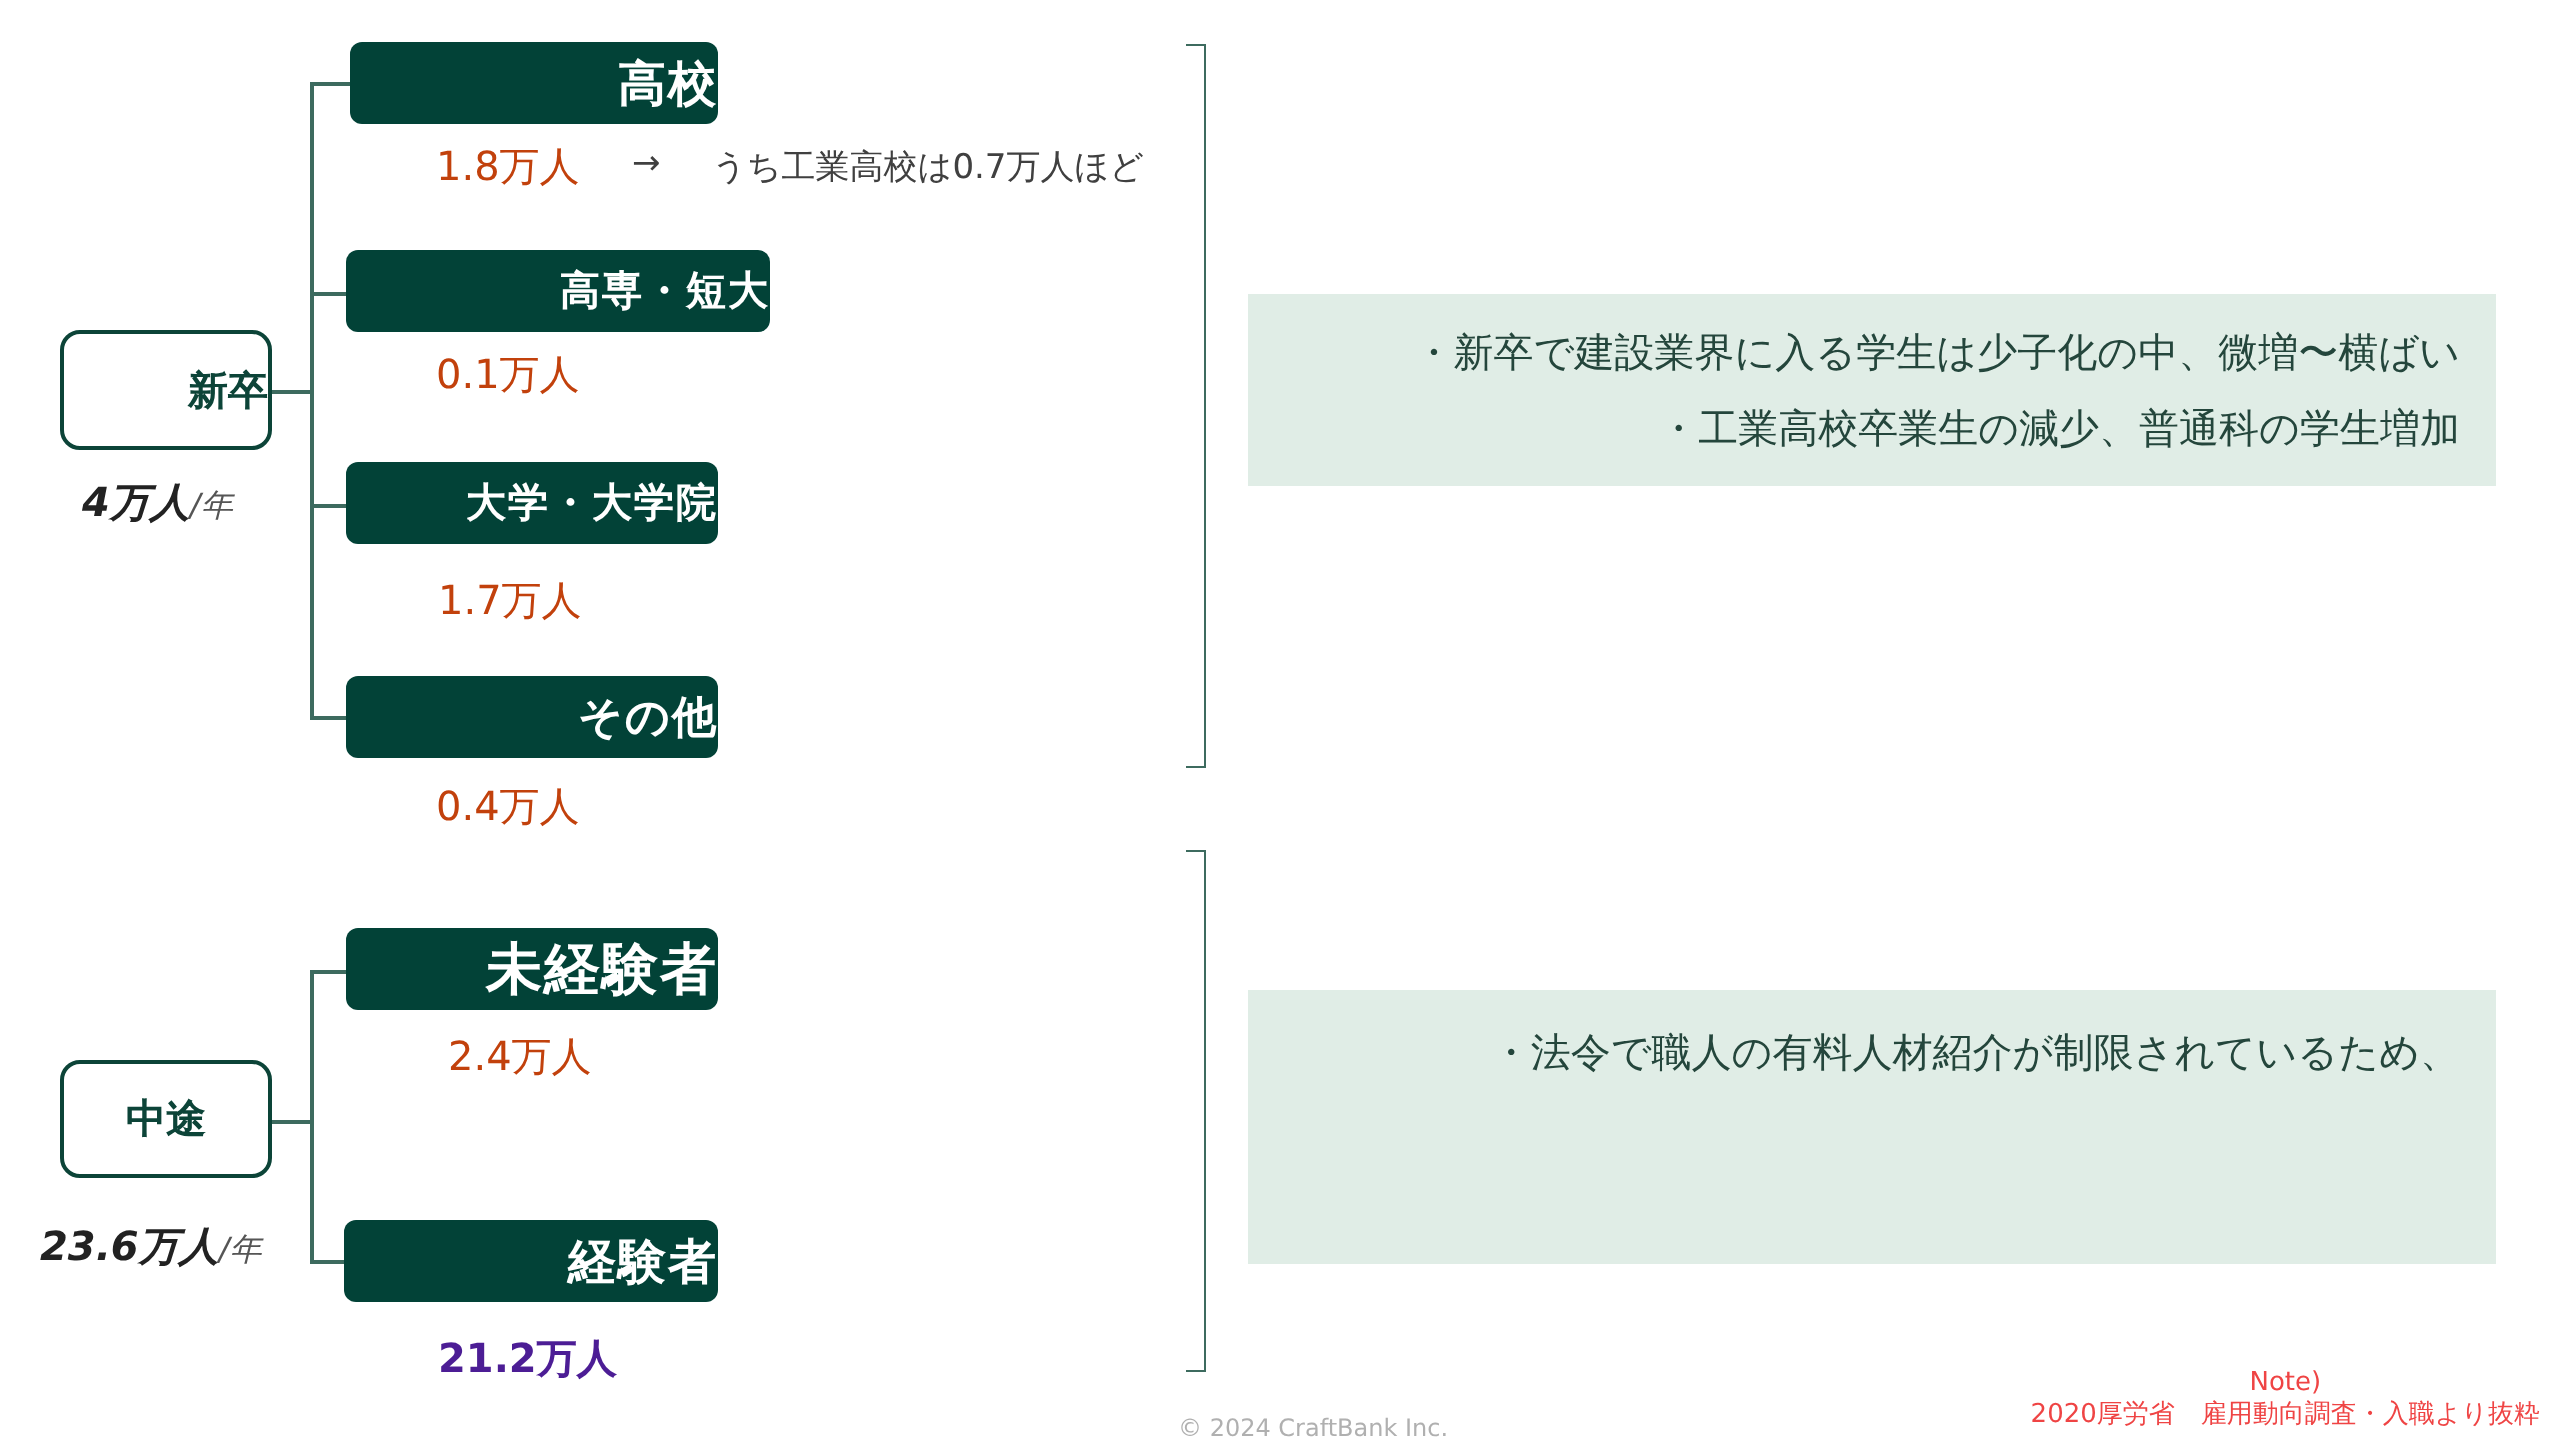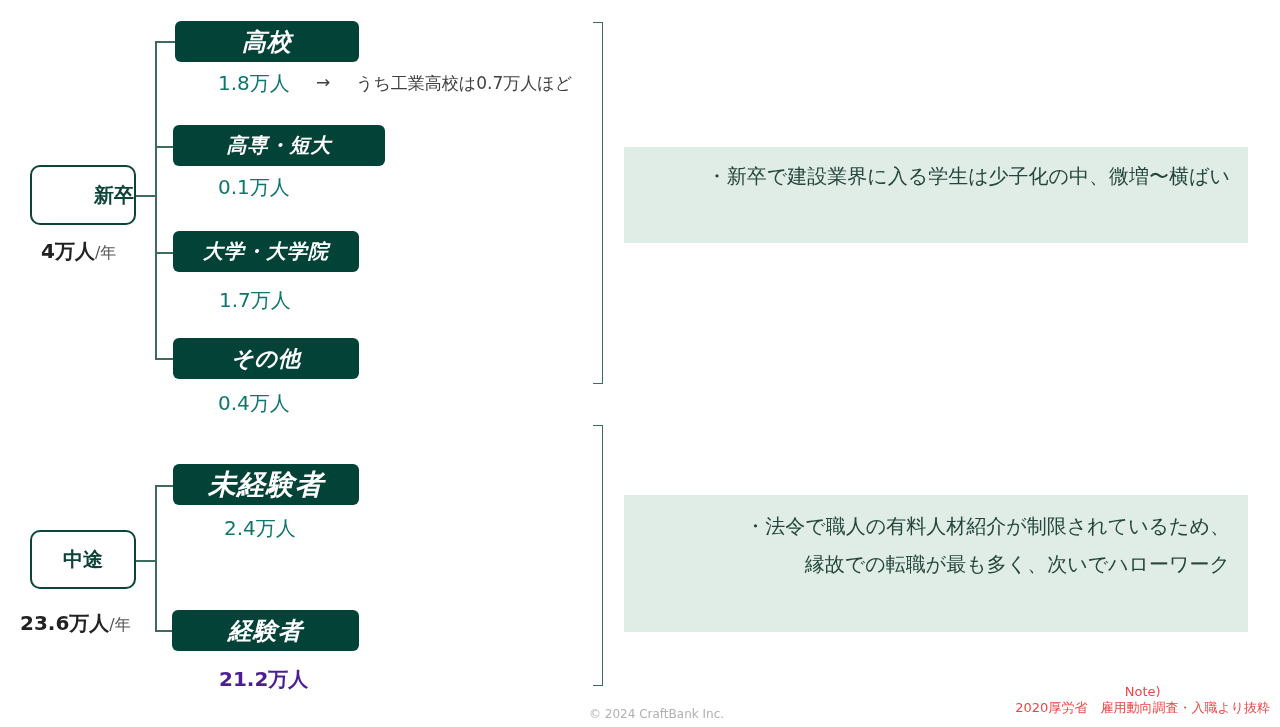--- a/index.html
+++ b/index.html
@@ -11,27 +11,26 @@
   }
   .root-box {
     position:absolute; box-sizing:border-box;
     border:2px solid #0c4438; border-radius:10px; background:#fff;
     color:#0c4438; font-weight:bold; font-size:20px;
     display:flex; align-items:center; justify-content:center;
   }
   .node {
     position:absolute; box-sizing:border-box;
     background:#024237; border-radius:6px; color:#fff; font-weight:bold;
-    display:flex; align-items:center; justify-content:center;
+    display:flex; align-items:center; justify-content:flex-end;
     letter-spacing:1px;
-    font-style:italic;
   }
-  .val { position:absolute; font-size:20px; color:#0f766e; }
+  .val { position:absolute; font-size:20px; color:#c2410c; }
   .val.bold { font-weight:bold; color:#4c1d95; }
-  .total { position:absolute; font-weight:bold; font-size:20px; color:#222; white-space:nowrap; }
+  .total { position:absolute; font-weight:bold; font-size:20px; color:#222; white-space:nowrap;font-style:italic; }
   .total .unit { font-weight:normal; font-size:16px; color:#555; }
   .line { position:absolute; background:#3d6b5f; }
   .bracket {
     position:absolute; box-sizing:border-box;
     border-top:1.5px solid #3d6b5f; border-right:1.5px solid #3d6b5f; border-bottom:1.5px solid #3d6b5f;
     width:10px;
   }
   .note-box {
     position:absolute; background:#e0ede6; box-sizing:border-box;
     padding:14px 18px; color:#24463c; font-size:20px;text-align:right;
@@ -77,20 +76,21 @@
 
 <div class="node" style="left:173px;top:338px;width:186px;height:41px;font-size:22px;">
   <span>その他</span>
 </div>
 <div class="val" style="left:218px;top:390px;">0.4万人</div>
 
 <div class="bracket" style="left:593px;top:22px;height:362px;"></div>
 
 <div class="note-box" style="left:624px;top:147px;width:624px;height:96px;padding-top:10px;">
   <div class="ln">・新卒で建設業界に入る学生は少子化の中、微増〜横ばい</div>
+  <div class="ln">・工業高校卒業生の減少、普通科の学生増加</div>
 </div>
 
 <div class="root-box" style="left:30px;top:530px;width:106px;height:59px;">
   <span>中途</span>
 </div>
 <div class="total" style="left:20px;top:610px;">
   <span>23.6万人</span><span class="unit">/年</span>
 </div>
 
 <div class="line" style="left:136px;top:560px;width:20px;height:1.5px;"></div>
@@ -105,20 +105,19 @@
 
 <div class="node" style="left:172px;top:610px;width:187px;height:41px;font-size:24px;">
   <span>経験者</span>
 </div>
 <div class="val bold" style="left:219px;top:666px;">21.2万人</div>
 
 <div class="bracket" style="left:593px;top:425px;height:261px;"></div>
 
 <div class="note-box" style="left:624px;top:495px;width:624px;height:137px;padding-top:12px;">
   <div class="ln">・法令で職人の有料人材紹介が制限されているため、</div>
-  <div class="ln">　縁故での転職が最も多く、次いでハローワーク</div>
 </div>
 
 <div class="copyright" style="left:589px;top:707px;">© 2024 CraftBank Inc.</div>
 <div class="source" style="right:10px;top:684px;">
   <div>Note)</div>
   <div>2020厚労省　雇用動向調査・入職より抜粋</div>
 </div>
 
 </body></html>

